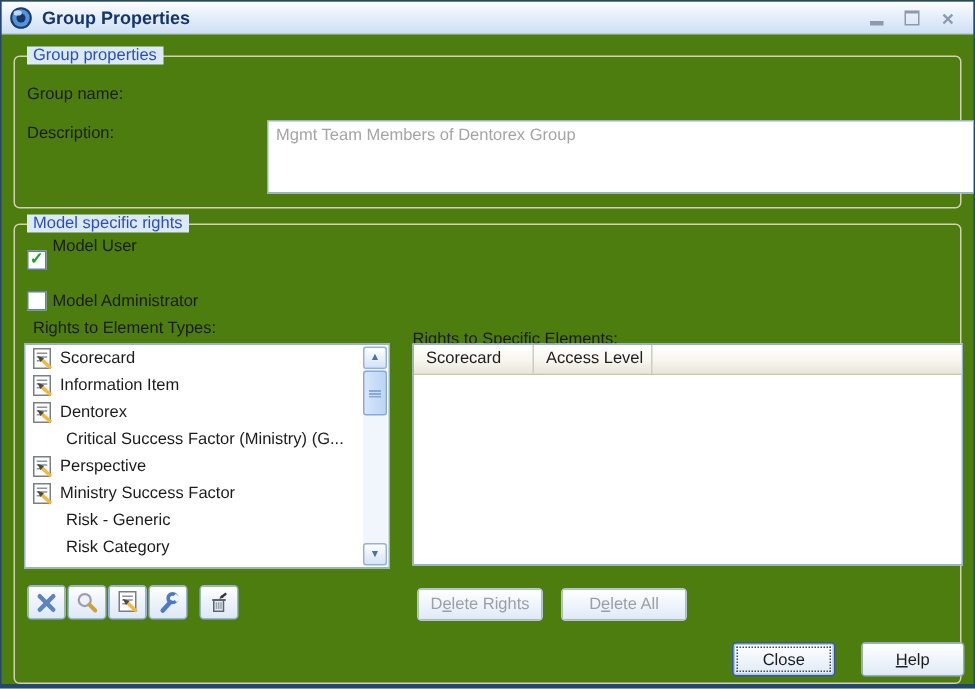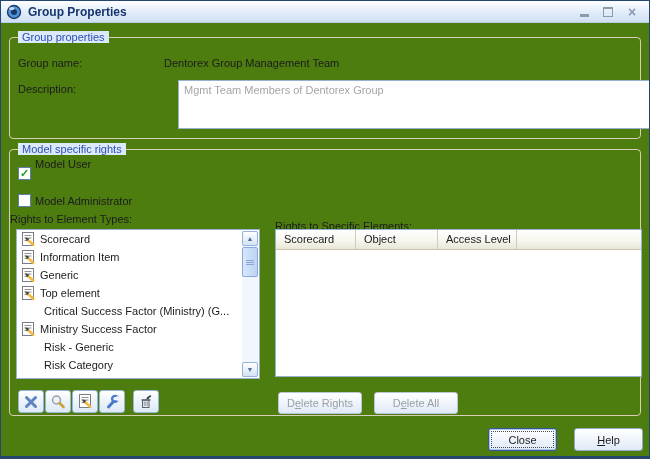--- a/index.html
+++ b/index.html
@@ -13,21 +13,21 @@
     padding:0 10px 0 5px;box-sizing:border-box;}
   .title{font-weight:bold;font-size:12px;color:#16356d;margin-left:6px;flex:1;}
   .winctl{display:flex;gap:10px;align-items:center;}
   .ctl{width:14px;height:14px;display:flex;align-items:center;justify-content:center;cursor:default;}
   .minbar{width:9px;height:3px;background:#8b9aae;margin-top:7px;}
   .maxbox{width:8px;height:7px;border:1px solid #8b9aae;border-top-width:2px;}
   .xglyph{font-size:14px;font-weight:bold;color:#8b9aae;line-height:1;}
   
   .fs{position:absolute;border:1px solid #d5d0b3;border-radius:4px;box-sizing:border-box;}
   .fs1{left:8px;top:36px;width:632px;height:102px;}
-  .fs2{left:8px;top:148px;width:632px;height:267px;}
+  .fs2{left:8px;top:148px;width:632px;height:307px;}
   .legend{position:absolute;top:-7px;left:8px;background:#dce9f8;padding:0 4px;color:#2d4fb8;}
   .abs{position:absolute;}
   
   .field{position:absolute;background:#fff;border:1px solid #98b1ce;box-sizing:border-box;}
   .placeholder{display:block;color:#a5a5a5;padding:3px 22px 0 5px;}
   .vscroll{position:absolute;top:1px;right:1px;bottom:1px;width:16px;background:#f1f6fc;}
   .sbtn{position:absolute;left:0;width:16px;height:15px;box-sizing:border-box;
     background:linear-gradient(#ffffff,#d4e3f6);border:1px solid #93b2dc;border-radius:2px;
     display:flex;align-items:center;justify-content:center;color:#4e6fa5;font-size:7px;line-height:1;}
   .sup{top:0;} .sdn{bottom:0;}
@@ -101,21 +101,20 @@
         </span>
       <span class="ctl">
           <span class="xglyph">×</span>
         </span>
     </span>
   </div>
 
   <div class="fs fs1">
     <span class="legend">Group properties</span>
     <span class="abs" style="left:8px;top:19px">Group name:</span>
-    <span class="abs" style="left:154px;top:19px">Dentorex Group Management Team</span>
     <span class="abs" style="left:8px;top:45px">Description:</span>
     <div class="field" style="left:168px;top:42px;width:501px;height:49px">
       <span class="placeholder">Mgmt Team Members of Dentorex Group</span>
       <div class="vscroll">
         <span class="sbtn sup">▲</span>
         <span class="sbtn sdn">▼</span>
       </div>
     </div>
   </div>
 
@@ -123,51 +122,51 @@
     <span class="legend">Model specific rights</span>
 
     <span class="cb" style="left:8px;top:17px">
       <span class="chk">✓</span>
     </span>
     <span class="abs" style="left:25px;top:8px">Model User</span>
 
     <span class="cb" style="left:8px;top:44px"></span>
     <span class="abs" style="left:25px;top:45px">Model Administrator</span>
 
-    <span class="abs" style="left:0;top:63px">Rights to Element Types:</span>
+    <span class="abs" style="left:12px;top:63px">Rights to Element Types:</span>
     <span class="abs" style="left:265px;top:70px">Rights to Specific Elements:</span>
 
     <div class="listbox" style="left:6px;top:79px;width:244px;height:150px">
       <div class="listinner">
         <div class="li">
           <svg width="15" height="15" viewBox="0 0 15 15">
               <use href="#ic-editrights"></use>
             </svg>
           <span class="txt">Scorecard</span>
           </div>
         <div class="li">
           <svg width="15" height="15" viewBox="0 0 15 15">
               <use href="#ic-editrights"></use>
             </svg>
           <span class="txt">Information Item</span>
           </div>
         <div class="li">
           <svg width="15" height="15" viewBox="0 0 15 15">
               <use href="#ic-editrights"></use>
             </svg>
-          <span class="txt">Generic</span>
-          </div>
-        <div class="li">
-          <svg width="15" height="15" viewBox="0 0 15 15">
-              <use href="#ic-editrights"></use>
-            </svg>
-          <span class="txt">Top element</span>
+          <span class="txt">Dentorex</span>
           </div>
         <div class="li noicon">
           <span class="txt">Critical Success Factor (Ministry) (G...</span>
+          </div>
+        <div class="li">
+          <svg width="15" height="15" viewBox="0 0 15 15">
+              <use href="#ic-editrights"></use>
+            </svg>
+          <span class="txt">Perspective</span>
           </div>
         <div class="li">
           <svg width="15" height="15" viewBox="0 0 15 15">
               <use href="#ic-editrights"></use>
             </svg>
           <span class="txt">Ministry Success Factor</span>
           </div>
         <div class="li noicon">
           <span class="txt">Risk - Generic</span>
           </div>
@@ -180,21 +179,20 @@
         <span class="thumb">
             <span class="grip"></span>
           </span>
         <span class="sbtn sdn">▼</span>
       </div>
     </div>
 
     <div class="tbl" style="left:265px;top:79px;width:367px;height:148px">
       <div class="thead">
         <span class="th" style="width:80px">Scorecard</span>
-        <span class="th" style="width:82px">Object</span>
         <span class="th" style="width:79px">Access Level</span>
         <span class="th" style="flex:1"></span>
       </div>
     </div>
 
     <span class="toolbtn" style="left:8px;top:240px">
       <svg width="16" height="16" viewBox="0 0 16 16">
         <line x1="3.5" y1="3.5" x2="12.5" y2="12.5" stroke="#5d84c0" stroke-width="3" stroke-linecap="round"></line>
         <line x1="12.5" y1="3.5" x2="3.5" y2="12.5" stroke="#5d84c0" stroke-width="3" stroke-linecap="round"></line>
       </svg>

